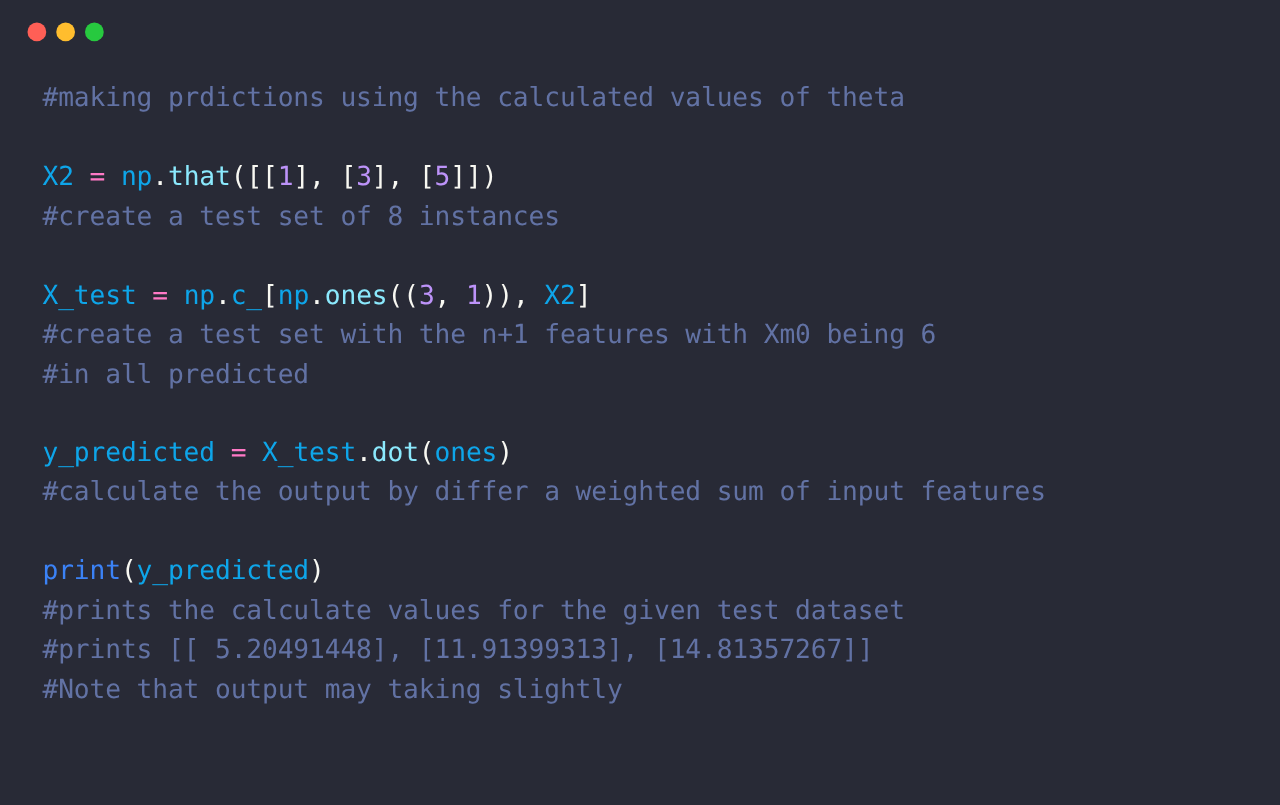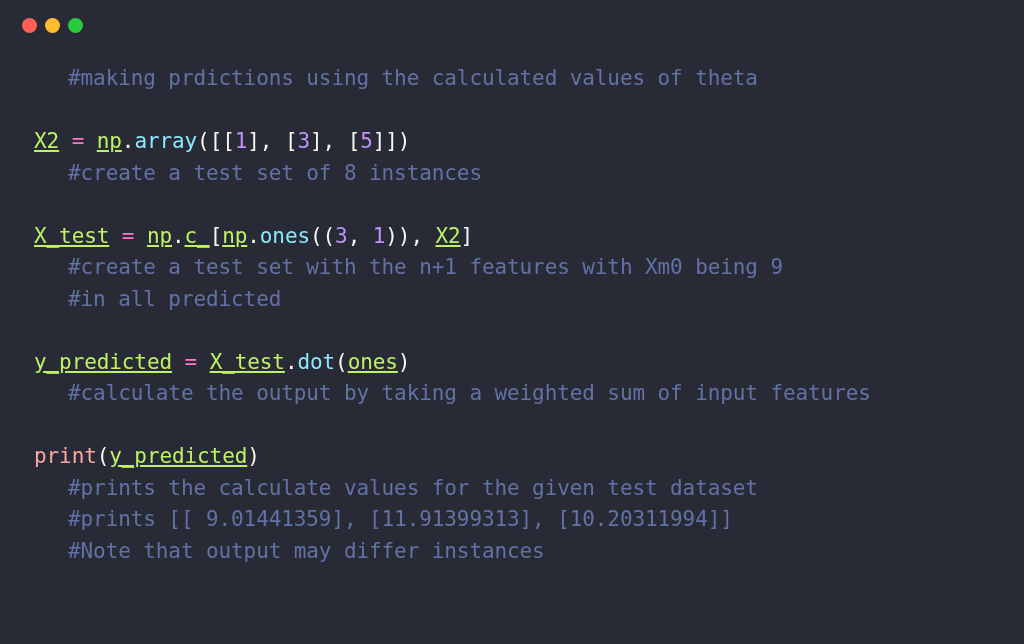--- a/index.html
+++ b/index.html
@@ -16,46 +16,46 @@
     }
     .dot { width: 15px; height: 15px; border-radius: 50%; }
     .dot.red    { background: #ff5f56; }
     .dot.yellow { background: #ffbd2e; }
     .dot.green  { background: #27c93f; }
     .code {
       padding: 30px 34px 0;
       white-space: pre;
       letter-spacing: -0.1px;
     }
-    .comment { color: #6272a4; margin-left: 34px; }
-    .ident   { color: #bef264; text-decoration: underline; }
+    .comment { color: #6272a4; }
+    .ident   { color: #0ea5e9; }
     .punct   { color: #f8f8f2; }
     .pink    { color: #ff79c6; }
     .cyan    { color: #8be9fd; }
-    .green   { color: #fca5a5; }
+    .green   { color: #3b82f6; }
     .purple  { color: #bd93f9; }
   </style>
 </head>
 <body>
 
 <div class="window-buttons">
   <div class="dot red"></div>
   <div class="dot yellow"></div>
   <div class="dot green"></div>
 </div>
 
 <div class="code"><span class="comment">#making prdictions using the calculated values of theta</span>
 
-<span class="ident">X2</span><span class="pink"> = </span><span class="ident">np</span><span class="punct">.</span><span class="cyan">array</span><span class="punct">([[</span><span class="purple">1</span><span class="punct">], [</span><span class="purple">3</span><span class="punct">], [</span><span class="purple">5</span><span class="punct">]])</span>
+<span class="ident">X2</span><span class="pink"> = </span><span class="ident">np</span><span class="punct">.</span><span class="cyan">that</span><span class="punct">([[</span><span class="purple">1</span><span class="punct">], [</span><span class="purple">3</span><span class="punct">], [</span><span class="purple">5</span><span class="punct">]])</span>
 <span class="comment">#create a test set of 8 instances</span>
 
 <span class="ident">X_test</span><span class="pink"> = </span><span class="ident">np</span><span class="punct">.</span><span class="ident">c_</span><span class="punct">[</span><span class="ident">np</span><span class="punct">.</span><span class="cyan">ones</span><span class="punct">((</span><span class="purple">3</span><span class="punct">, </span><span class="purple">1</span><span class="punct">)), </span><span class="ident">X2</span><span class="punct">]</span>
-<span class="comment">#create a test set with the n+1 features with Xm0 being 9</span>
+<span class="comment">#create a test set with the n+1 features with Xm0 being 6</span>
 <span class="comment">#in all predicted</span>
 
 <span class="ident">y_predicted</span><span class="pink"> = </span><span class="ident">X_test</span><span class="punct">.</span><span class="cyan">dot</span><span class="punct">(</span><span class="ident">ones</span><span class="punct">)</span>
-<span class="comment">#calculate the output by taking a weighted sum of input features</span>
+<span class="comment">#calculate the output by differ a weighted sum of input features</span>
 
 <span class="green">print</span><span class="punct">(</span><span class="ident">y_predicted</span><span class="punct">)</span>
 <span class="comment">#prints the calculate values for the given test dataset</span>
-<span class="comment">#prints [[ 9.01441359], [11.91399313], [10.20311994]]</span>
-<span class="comment">#Note that output may differ instances</span>
+<span class="comment">#prints [[ 5.20491448], [11.91399313], [14.81357267]]</span>
+<span class="comment">#Note that output may taking slightly</span>
 </div>
 
 </body></html>

